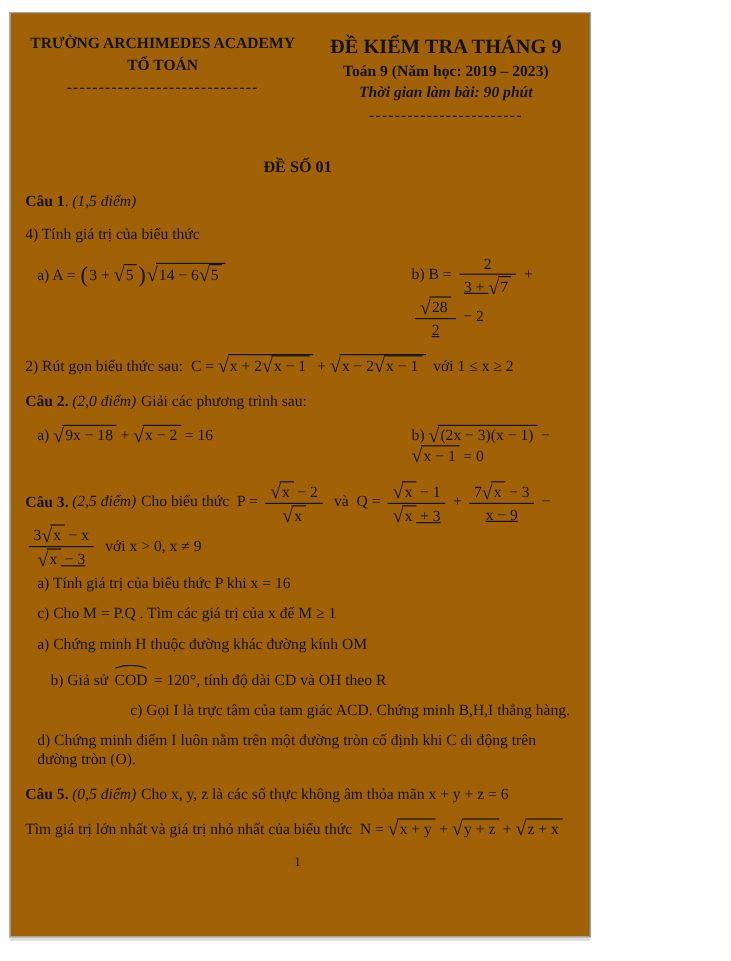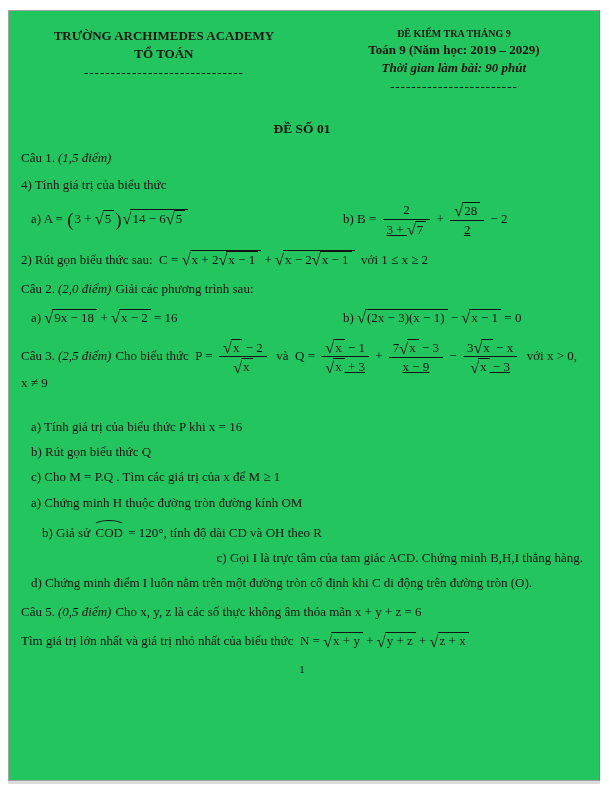--- a/index.html
+++ b/index.html
@@ -7,43 +7,43 @@
     position:relative;
     width:609px;height:801px;
     background:#ffffff;
     font-family:"Liberation Serif","DejaVu Serif",serif;
     color:#131313;
     font-size:13px;
     overflow:hidden;
   }
   .sheet{
     position:absolute;left:8px;top:10px;
-    width:592px;height:771px;
+    width:484px;height:771px;
     box-sizing:border-box;
     border:1px solid #a3a3a3;
     border-right-color:#7e7e7e;
     box-shadow:0 3px 0 #dcdcdc;
-    background:#22c55e;
+    background:#a16207;
   }
   .content{padding:16px 16px 0 12px;}
   .b{font-weight:bold;}
   .bi{font-weight:bold;font-style:italic;}
 
   
   .header{display:flex;line-height:1.38;}
   .h-left{width:290px;text-align:center;}
   .h-right{width:262px;text-align:center;margin-left:18px;}
-  .h-title{font-size:10px;}
+  .h-title{font-size:17px;}
   .dashes{letter-spacing:1px;line-height:1.5;}
 
   .exam-code{margin-top:25px;text-align:center;font-weight:bold;font-size:13.5px;}
 
   .line{margin:0;}
   .qhead{margin-top:13px;}
-  .qhead .qlabel{font-weight:normal;text-align:right;}
+  .qhead .qlabel{font-weight:bold;text-align:right;}
   .pts{font-style:italic;margin:0 4px 0 3px;text-align:right;}
   .plain{margin-top:11px;}
   .ind{margin-left:10px;}
 
   .cols{display:flex;align-items:baseline;margin-top:9px;}
   .cols .c1{flex:0 0 312px;}
   .cols .c2{flex:1;}
 
   .para{margin:12px 0 0 0;text-align:justify;line-height:1.48;}
 
@@ -76,21 +76,21 @@
     <div class="content">
 
       <div class="header">
         <div class="h-left">
           <div class="b">TRƯỜNG ARCHIMEDES ACADEMY</div>
           <div class="b">TỔ TOÁN</div>
           <div class="dashes">------------------------------</div>
         </div>
         <div class="h-right">
           <div class="b h-title">ĐỀ KIỂM TRA THÁNG 9</div>
-          <div class="b">Toán 9 (Năm học: 2019 – 2029)</div>
+          <div class="b">Toán 9 (Năm học: 2019 – 2023)</div>
           <div class="bi">Thời gian làm bài: 90 phút</div>
           <div class="dashes">------------------------</div>
         </div>
       </div>
 
       <div class="exam-code">ĐỀ SỐ 01</div>
 
       <p class="line qhead"><span class="qlabel">Câu 1</span><span>.</span><span class="pts">(1,5 điểm)</span></p>
 
       <p class="line plain">4) Tính giá trị của biểu thức</p>
@@ -104,26 +104,25 @@
 
       <p class="line qhead"><span class="qlabel">Câu 2.</span><span class="pts">(2,0 điểm)</span><span>Giải các phương trình sau:</span></p>
 
       <div class="cols" style="margin-top:12px;">
         <span class="c1 ind math"><span class="mt">a) </span><span class="sqrt"><span class="rad">√</span><span class="vinc"><span class="mt">9x − 18</span></span></span><span class="mt"> + </span><span class="sqrt"><span class="rad">√</span><span class="vinc"><span class="mt">x − 2</span></span></span><span class="mt"> = 16</span></span>
         <span class="c2 math"><span class="mt">b) </span><span class="sqrt"><span class="rad">√</span><span class="vinc"><span class="mt">(2x − 3)(x − 1)</span></span></span><span class="mt"> − </span><span class="sqrt"><span class="rad">√</span><span class="vinc"><span class="mt">x − 1</span></span></span><span class="mt"> = 0</span></span>
       </div>
 
       <p class="line qhead"><span class="qlabel">Câu 3.</span><span class="pts">(2,5 điểm)</span><span class="math-wrap"><span class="mt">Cho biểu thức  P = </span><span class="frac"><span class="fnum"><span class="sqrt"><span class="rad">√</span><span class="vinc"><span class="mt">x</span></span></span><span class="mt"> − 2</span></span><span class="fden"><span class="sqrt"><span class="rad">√</span><span class="vinc"><span class="mt">x</span></span></span></span></span><span class="mt">  và  Q = </span><span class="frac"><span class="fnum"><span class="sqrt"><span class="rad">√</span><span class="vinc"><span class="mt">x</span></span></span><span class="mt"> − 1</span></span><span class="fden"><span class="sqrt"><span class="rad">√</span><span class="vinc"><span class="mt">x</span></span></span><span class="mt"> + 3</span></span></span><span class="mt"> + </span><span class="frac"><span class="fnum"><span class="mt">7</span><span class="sqrt"><span class="rad">√</span><span class="vinc"><span class="mt">x</span></span></span><span class="mt"> − 3</span></span><span class="fden"><span class="mt">x − 9</span></span></span><span class="mt"> − </span><span class="frac"><span class="fnum"><span class="mt">3</span><span class="sqrt"><span class="rad">√</span><span class="vinc"><span class="mt">x</span></span></span><span class="mt"> − x</span></span><span class="fden"><span class="sqrt"><span class="rad">√</span><span class="vinc"><span class="mt">x</span></span></span><span class="mt"> − 3</span></span></span><span class="mt">  với x &gt; 0, x ≠ 9</span></span></p>
 
-      <p class="line plain ind" style="margin-top:28px;">a) Tính giá trị của biểu thức P khi  x = 16</p>
-      <p class="line plain ind" style="margin-top:9px;">b) Rút gọn biểu thức Q</p>
+      <p class="line plain ind" style="margin-top:4px;">a) Tính giá trị của biểu thức P khi  x = 16</p>
       <p class="line plain ind" style="margin-top:9px;">c) Cho  M = P.Q . Tìm các giá trị của x để  M ≥ 1</p>
 
 
-      <p class="line plain ind" style="margin-top:10px;">a) Chứng minh H thuộc đường tròn đường kính OM</p>
+      <p class="line plain ind" style="margin-top:10px;">a) Chứng minh H thuộc đường khác đường kính OM</p>
       <p class="line plain ind math-wrap" style="margin-top:9px;margin-left:21px;"><span class="mt">b) Giả sử </span><span class="angle">COD</span><span class="mt"> = 120°, tính độ dài CD và OH theo R</span></p>
       <p class="line plain ind" style="margin-top:9px;text-align:right;">c) Gọi I là trực tâm của tam giác ACD. Chứng minh B,H,I thẳng hàng.</p>
       <p class="line plain ind" style="margin-top:9px;">d) Chứng minh điểm I luôn nằm trên một đường tròn cố định khi C di động trên đường tròn (O).</p>
 
       <p class="line qhead"><span class="qlabel">Câu 5.</span><span class="pts">(0,5 điểm)</span><span>Cho x, y, z là các số thực không âm thỏa mãn  x + y + z = 6</span></p>
 
       <p class="line tall math-wrap"><span class="mt">Tìm giá trị lớn nhất và giá trị nhỏ nhất của biểu thức  N = </span><span class="sqrt"><span class="rad">√</span><span class="vinc"><span class="mt">x + y</span></span></span><span class="mt"> + </span><span class="sqrt"><span class="rad">√</span><span class="vinc"><span class="mt">y + z</span></span></span><span class="mt"> + </span><span class="sqrt"><span class="rad">√</span><span class="vinc"><span class="mt">z + x</span></span></span></p>
 
       <div class="pagenum">1</div>
 

